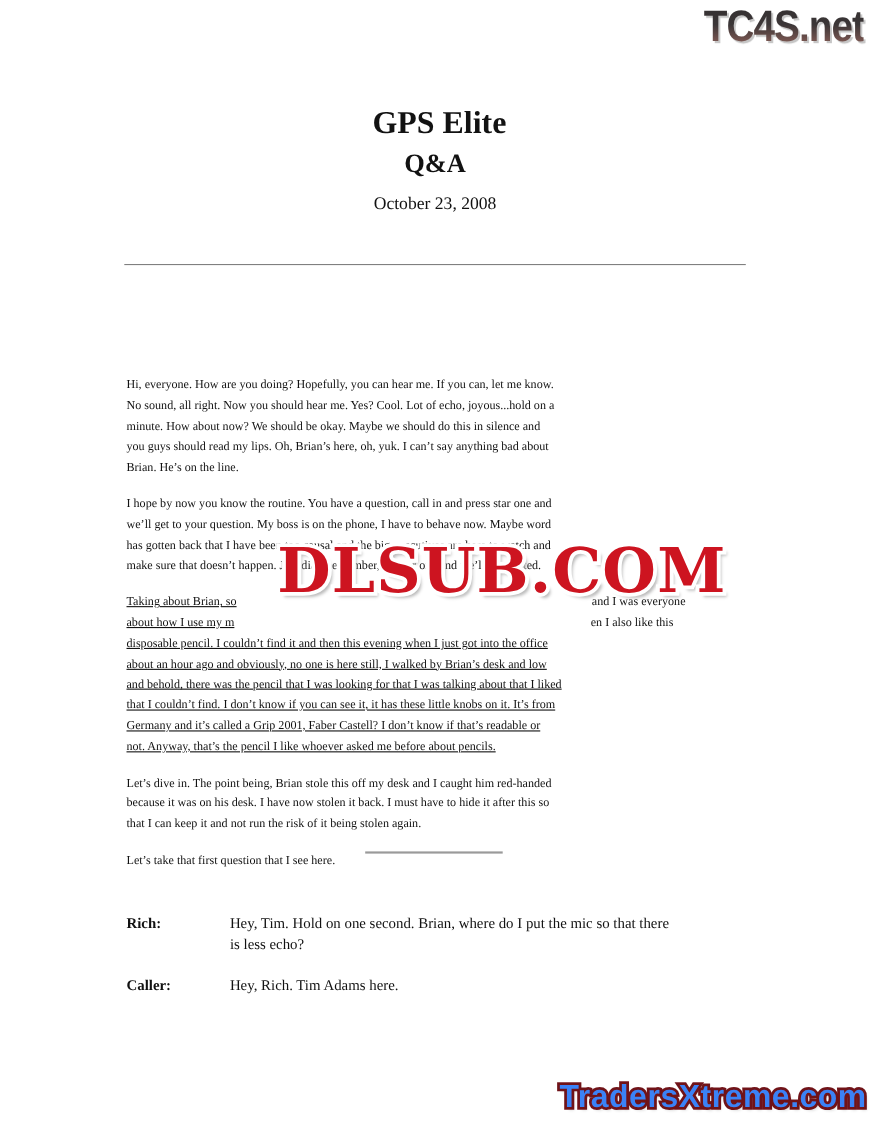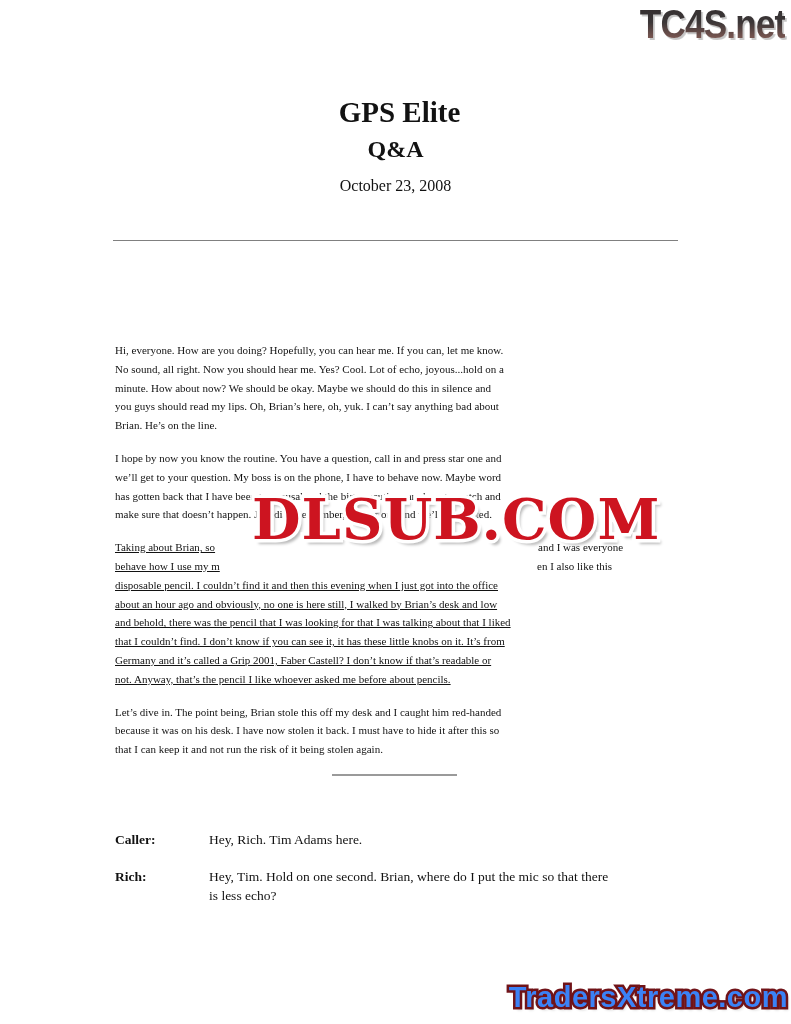--- a/index.html
+++ b/index.html
@@ -95,46 +95,47 @@
     <p>I hope by now you know the routine. You have a question, call in and press star one and
 we’ll get to your question. My boss is on the phone, I have to behave now. Maybe word
 has gotten back that I have been too causal and the big executives are here to watch and
 make sure that doesn’t happen. Just dial the number, hit star one and we’ll get started.</p>
     <div class="p3">
       <div class="frag-line">
         <span>Taking about Brian, so</span>
         <span class="frag-right-1">and I was everyone</span>
       </div>
       <div class="frag-line">
-        <span>behave how I use my m</span>
+        <span>about how I use my m</span>
         <span class="frag-right-2">en I also like this</span>
       </div>
       <p>disposable pencil. I couldn’t find it and then this evening when I just got into the office
 about an hour ago and obviously, no one is here still, I walked by Brian’s desk and low
 and behold, there was the pencil that I was looking for that I was talking about that I liked
 that I couldn’t find. I don’t know if you can see it, it has these little knobs on it. It’s from
 Germany and it’s called a Grip 2001, Faber Castell? I don’t know if that’s readable or
 not. Anyway, that’s the pencil I like whoever asked me before about pencils.</p>
     </div>
     <p>Let’s dive in. The point being, Brian stole this off my desk and I caught him red-handed
 because it was on his desk. I have now stolen it back. I must have to hide it after this so
 that I can keep it and not run the risk of it being stolen again.</p>
+    <p>Let’s take that first question that I see here.</p>
   </div>
 
   <div class="watermark" data-text="DLSUB.COM">DLSUB.COM</div>
 
   <div class="separator"></div>
 
   <div class="dialogue">
     <div class="dialogue-row">
-      <span class="speaker">Caller:</span>
-      <span class="speech">Hey, Rich. Tim Adams here.</span>
-    </div>
-    <div class="dialogue-row">
       <span class="speaker">Rich:</span>
       <span class="speech">Hey, Tim. Hold on one second. Brian, where do I put the mic so that there
 is less echo?</span>
+    </div>
+    <div class="dialogue-row">
+      <span class="speaker">Caller:</span>
+      <span class="speech">Hey, Rich. Tim Adams here.</span>
     </div>
   </div>
 
   <div class="footer-logo" data-text="TradersXtreme.com">TradersXtreme.com</div>
 
 </div>
 
 </body></html>

